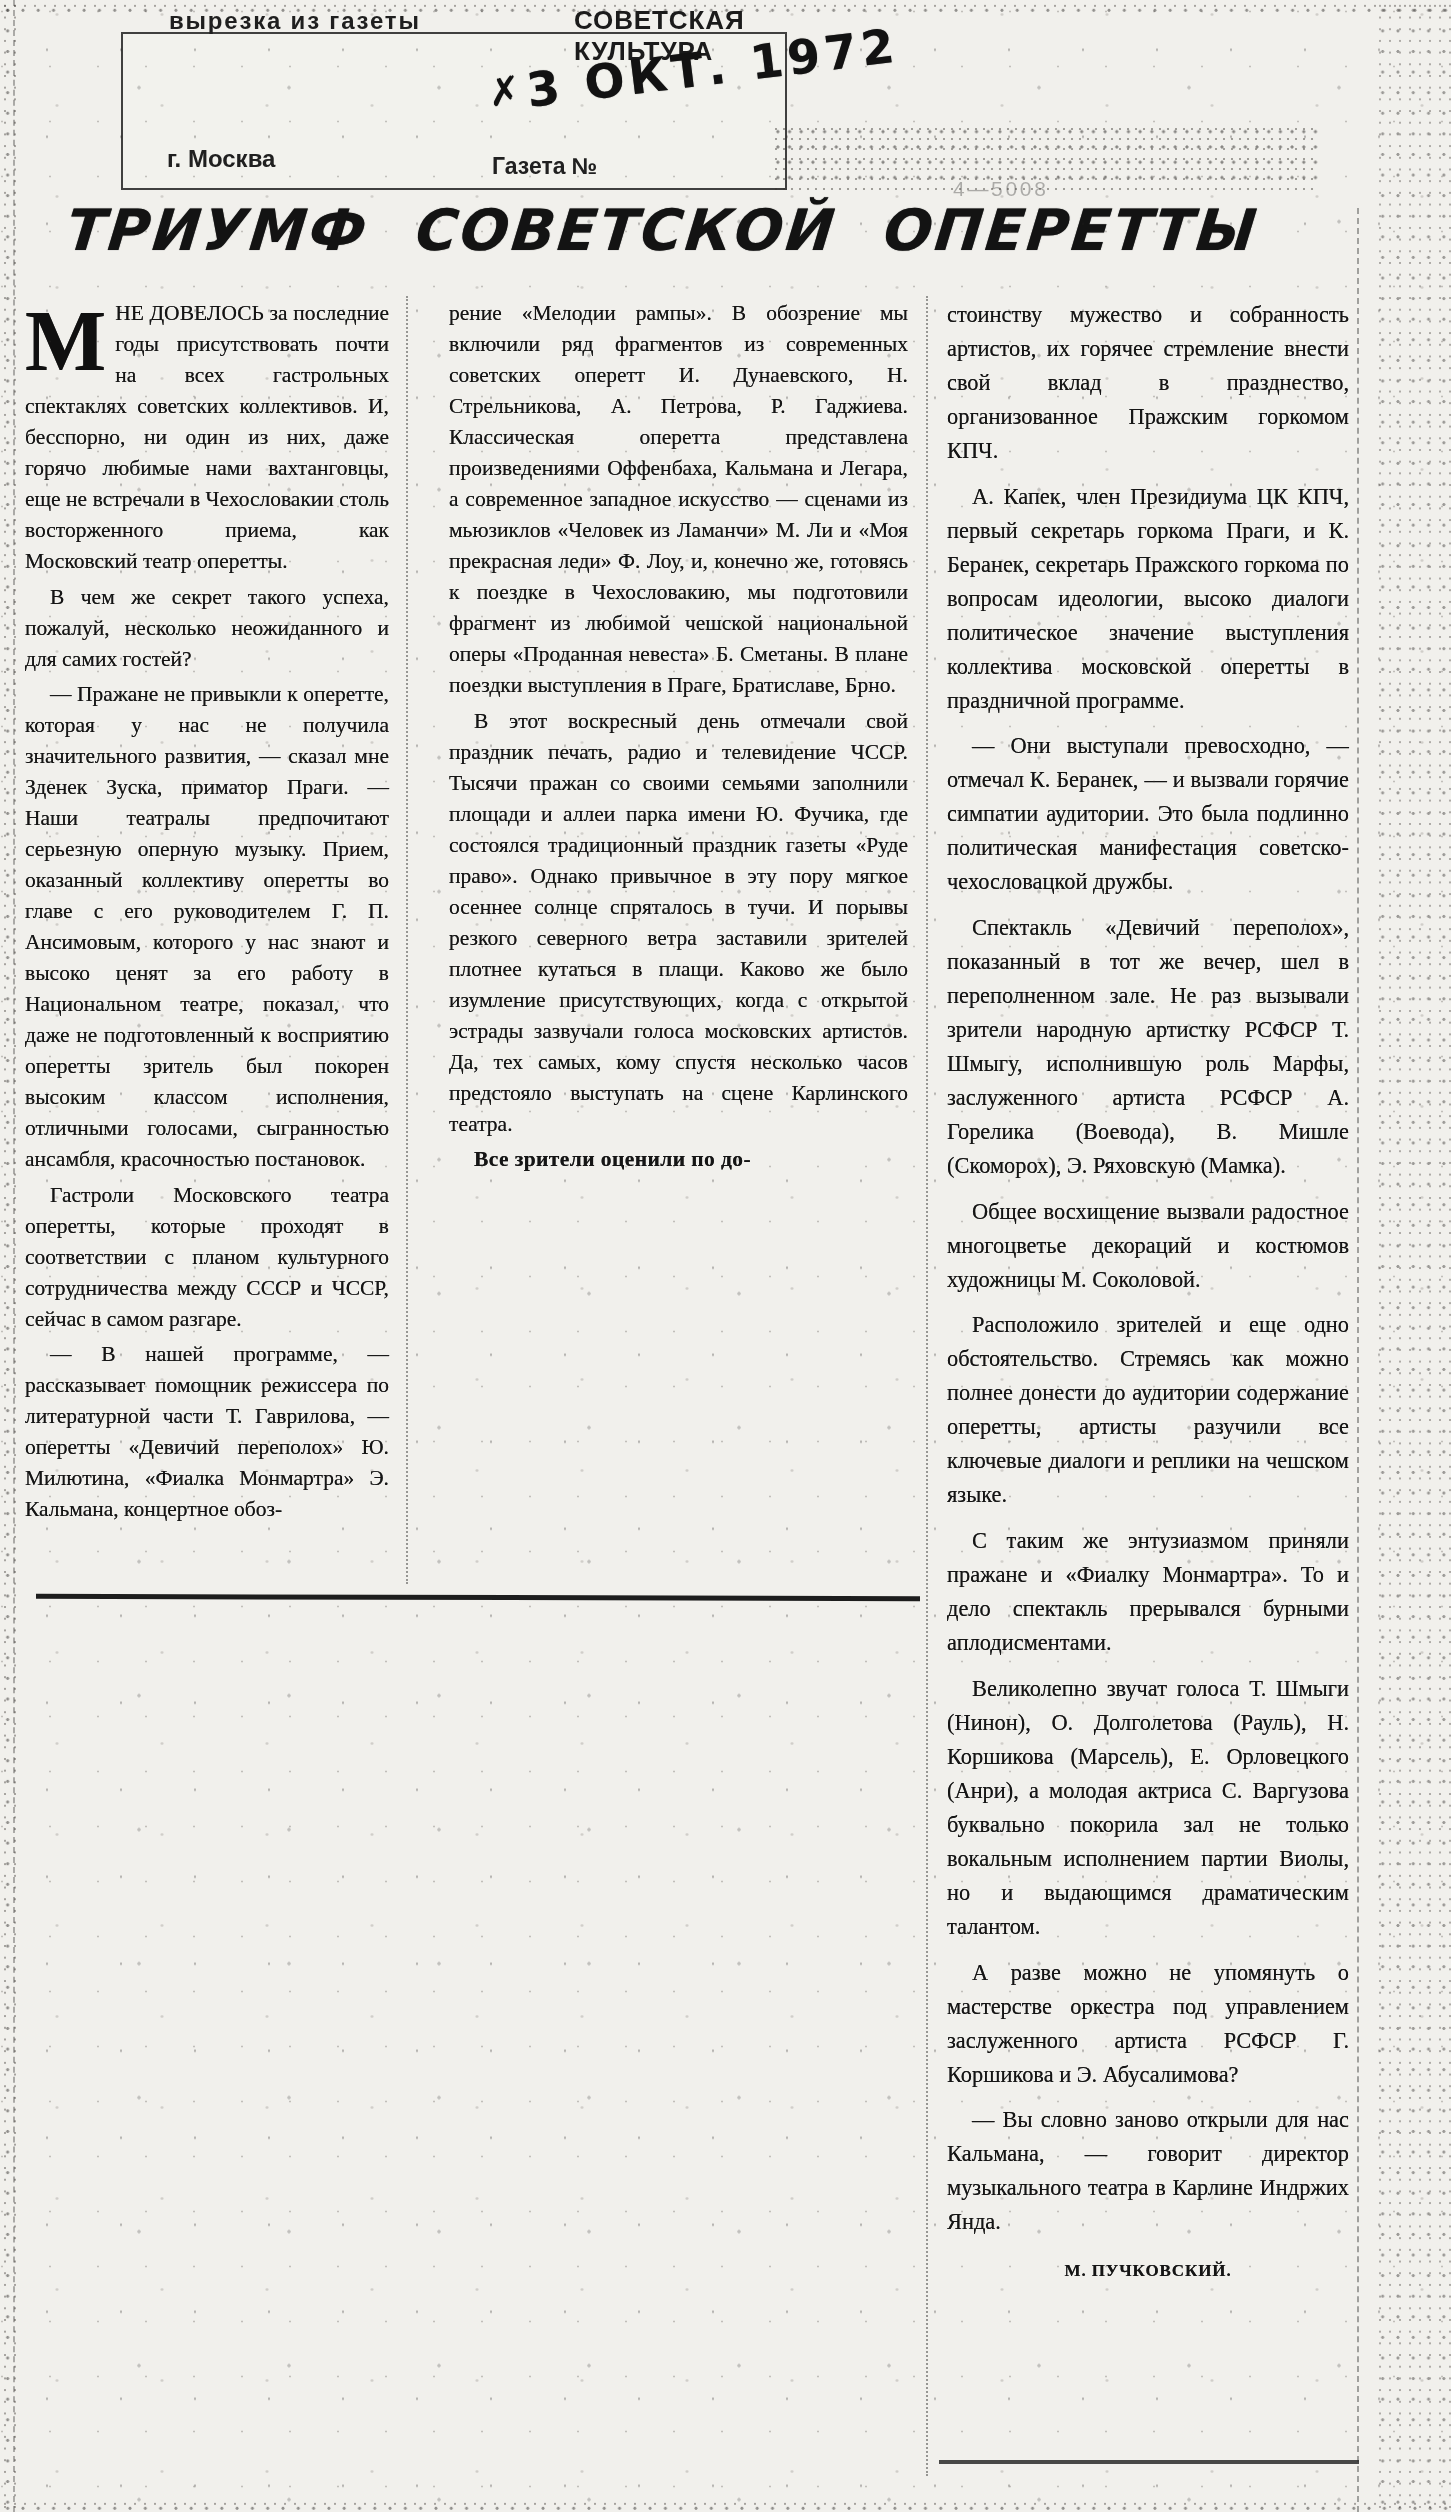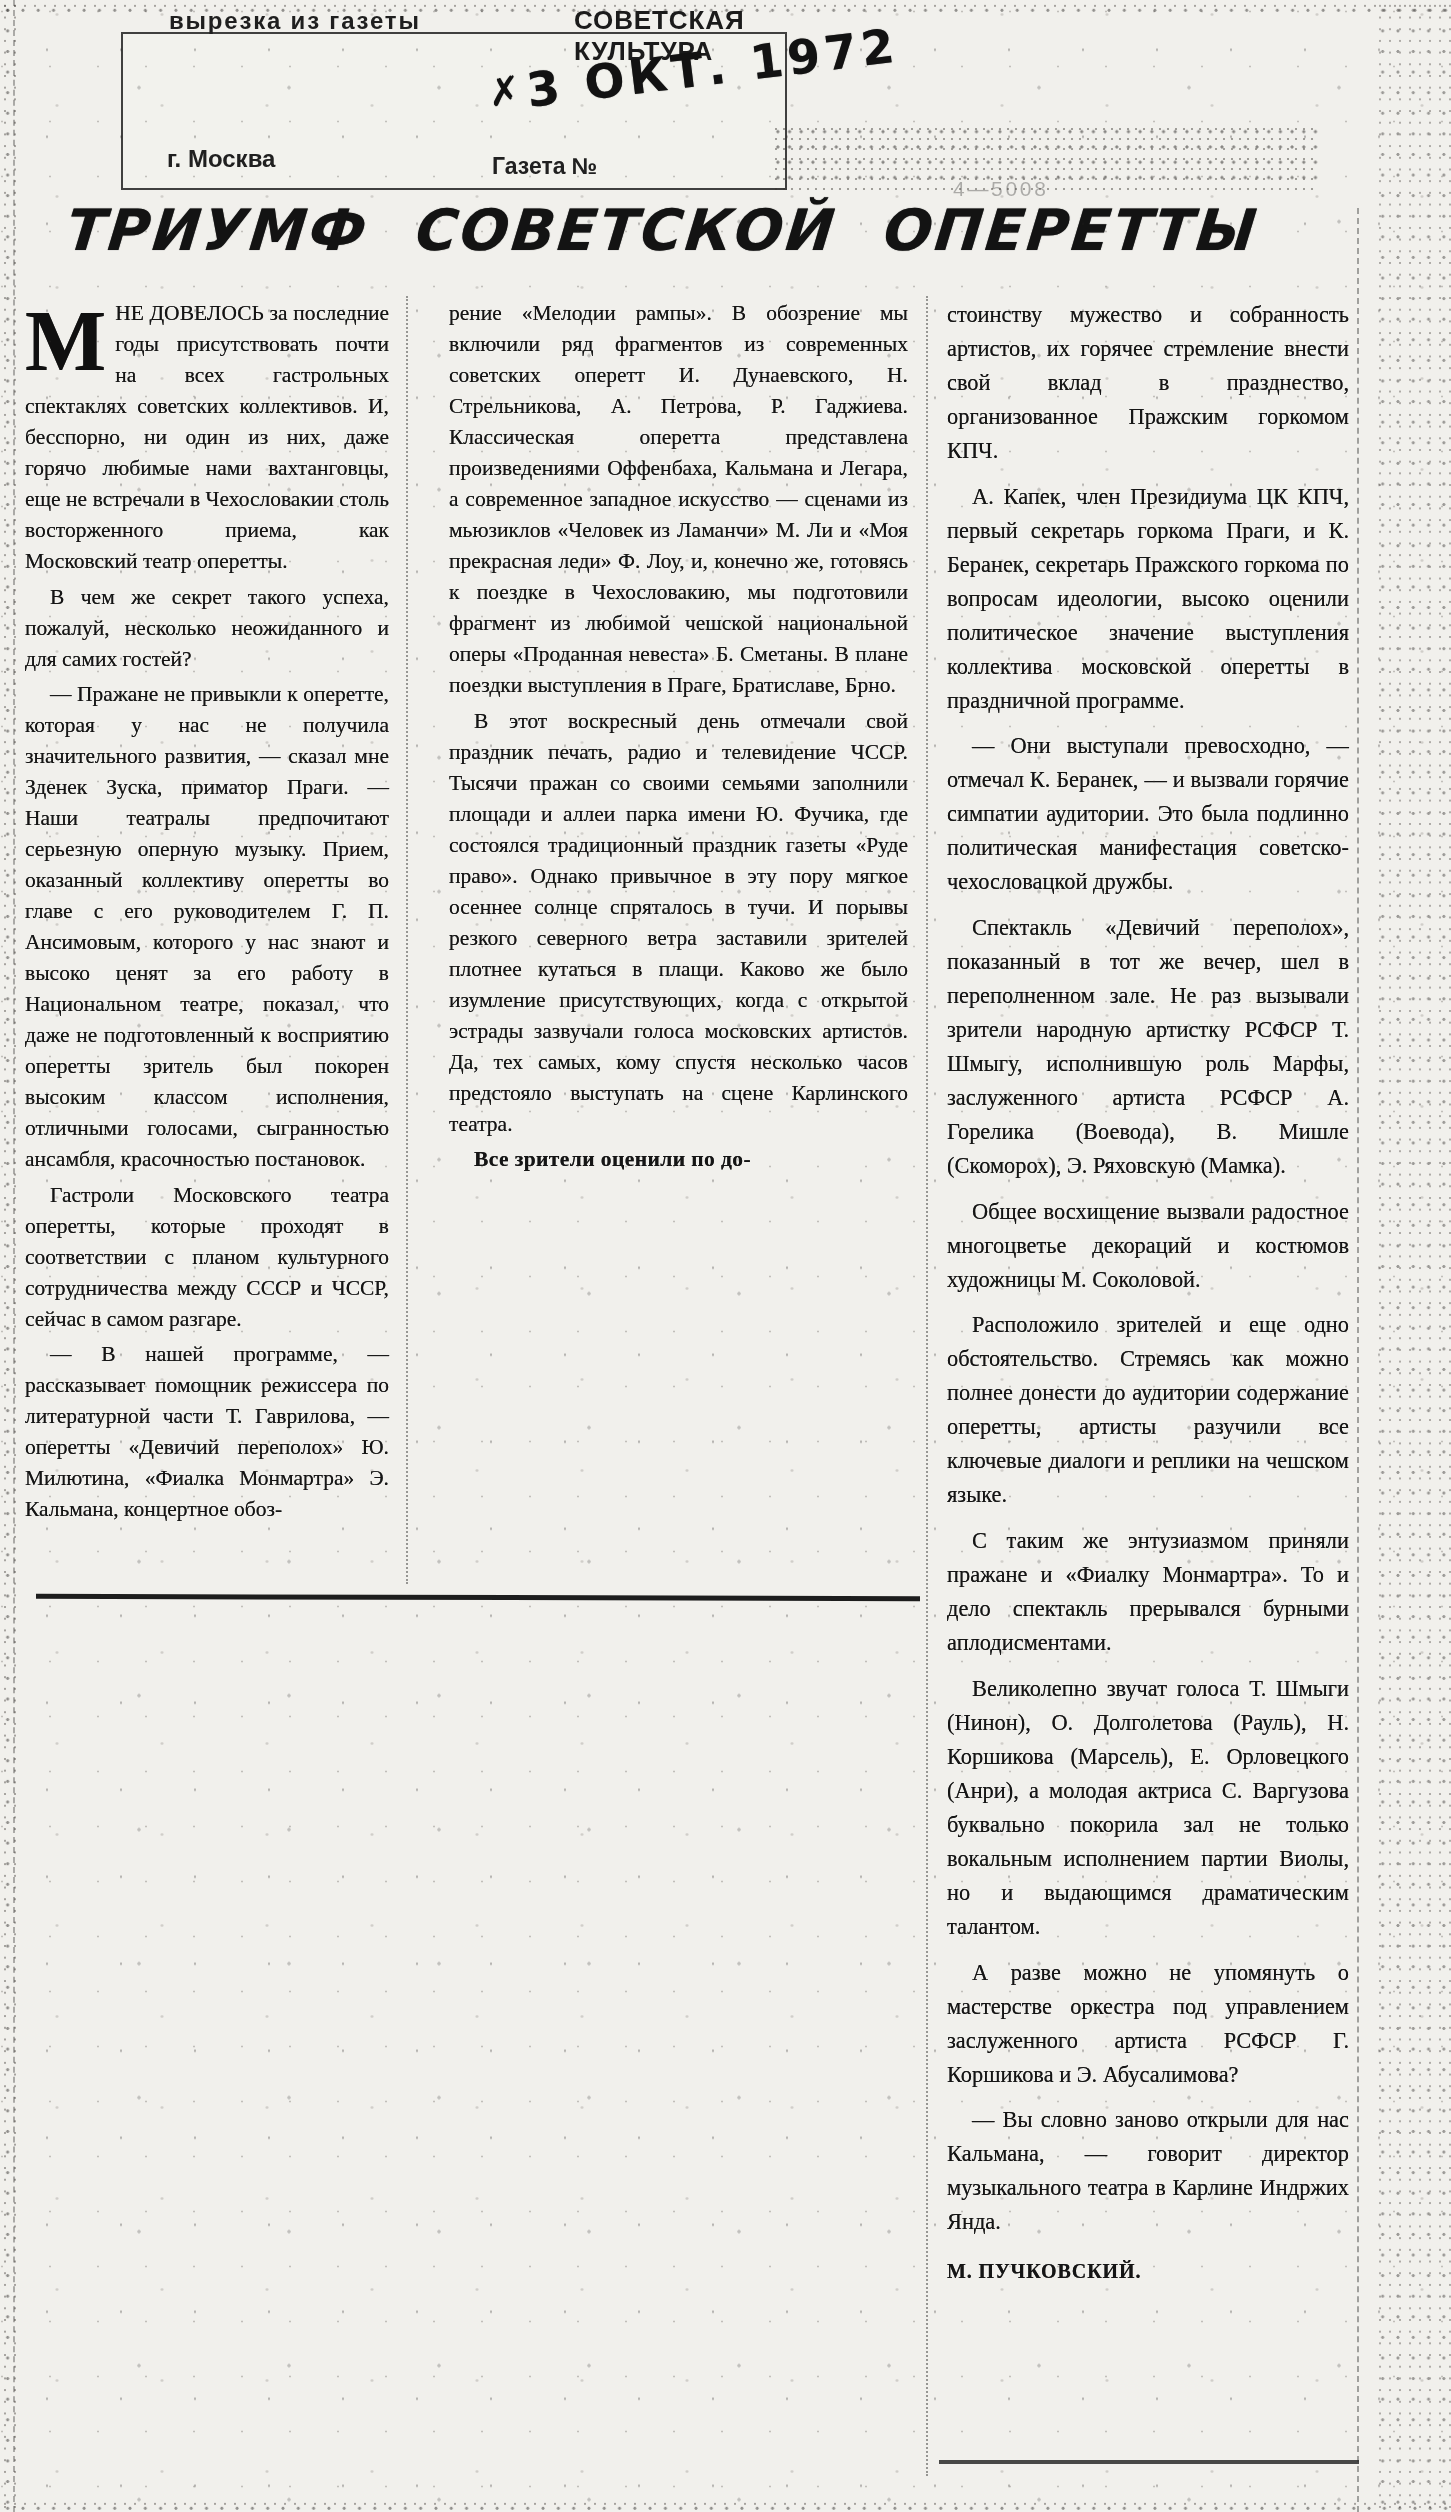--- a/index.html
+++ b/index.html
@@ -100,21 +100,21 @@
   #col2{left:449px;width:459px;font-size:21.5px;line-height:31px;}
   #col3{left:947px;width:402px;font-size:22.4px;line-height:34px;}
   .col p{margin:0 0 4.5px 0;text-indent:25px;}
   #col3 p{margin:0 0 11.7px 0;}
   .col p.cont{text-indent:0;}
   .dropcap{
     float:left;font-weight:bold;font-size:86px;line-height:77px;
     margin:5.4px 9px 0 0;color:#101010;
   }
   .bold-line{font-weight:bold;letter-spacing:0.4px;}
-  .sig-author{text-align:left;font-weight:bold;font-size:20px;
+  .sig-author{text-align:center;font-weight:bold;font-size:17px;
     letter-spacing:0.9px;margin-top:14.4px !important;text-indent:0 !important;}
 
   
   .rule-mid{position:absolute;left:36px;top:1595px;width:884px;height:4.5px;
     background:#1d1d1d;transform:rotate(.15deg);}
   .rule-bottom{position:absolute;left:939px;top:2460px;width:420px;height:3.6px;
     background:#2a2a2a;opacity:.85;}
 </style>
 </head>
 <body>
@@ -152,21 +152,21 @@
 </div>
 
 <div class="col" id="col2">
   <p class="cont">рение «Мелодии рампы». В обозрение мы включили ряд фрагментов из современных советских оперетт И. Дунаевского, Н. Стрельникова, А. Петрова, Р. Гаджиева. Классическая оперетта представлена произведениями Оффенбаха, Кальмана и Легара, а современное западное искусство — сценами из мьюзиклов «Человек из Ламанчи» М. Ли и «Моя прекрасная леди» Ф. Лоу, и, конечно же, готовясь к поездке в Чехословакию, мы подготовили фрагмент из любимой чешской национальной оперы «Проданная невеста» Б. Сметаны. В плане поездки выступления в Праге, Братиславе, Брно.</p>
   <p>В этот воскресный день отмечали свой праздник печать, радио и телевидение ЧССР. Тысячи пражан со своими семьями заполнили площади и аллеи парка имени Ю. Фучика, где состоялся традиционный праздник газеты «Руде право». Однако привычное в эту пору мягкое осеннее солнце спряталось в тучи. И порывы резкого северного ветра заставили зрителей плотнее кутаться в плащи. Каково же было изумление присутствующих, когда с открытой эстрады зазвучали голоса московских артистов. Да, тех самых, кому спустя несколько часов предстояло выступать на сцене Карлинского театра.</p>
   <p class="bold-line">Все зрители оценили по до-</p>
 </div>
 
 <div class="col" id="col3">
   <p class="cont">стоинству мужество и собранность артистов, их горячее стремление внести свой вклад в празднество, организованное Пражским горкомом КПЧ.</p>
-  <p>А. Капек, член Президиума ЦК КПЧ, первый секретарь горкома Праги, и К. Беранек, секретарь Пражского горкома по вопросам идеологии, высоко оценили политическое значение выступления коллектива московской оперетты в праздничной программе.</p>
+  <p>А. Капек, член Президиума ЦК КПЧ, первый секретарь горкома Праги, и К. Беранек, секретарь Пражского горкома по вопросам идеологии, высоко диалоги политическое значение выступления коллектива московской оперетты в праздничной программе.</p>
   <p>— Они выступали превосходно, — отмечал К. Беранек, — и вызвали горячие симпатии аудитории. Это была подлинно политическая манифестация советско-чехословацкой дружбы.</p>
   <p>Спектакль «Девичий переполох», показанный в тот же вечер, шел в переполненном зале. Не раз вызывали зрители народную артистку РСФСР Т. Шмыгу, исполнившую роль Марфы, заслуженного артиста РСФСР А. Горелика (Воевода), В. Мишле (Скоморох), Э. Ряховскую (Мамка).</p>
   <p>Общее восхищение вызвали радостное многоцветье декораций и костюмов художницы М. Соколовой.</p>
   <p>Расположило зрителей и еще одно обстоятельство. Стремясь как можно полнее донести до аудитории содержание оперетты, артисты разучили все ключевые диалоги и реплики на чешском языке.</p>
   <p>С таким же энтузиазмом приняли пражане и «Фиалку Монмартра». То и дело спектакль прерывался бурными аплодисментами.</p>
   <p>Великолепно звучат голоса Т. Шмыги (Нинон), О. Долголетова (Рауль), Н. Коршикова (Марсель), Е. Орловецкого (Анри), а молодая актриса С. Варгузова буквально покорила зал не только вокальным исполнением партии Виолы, но и выдающимся драматическим талантом.</p>
   <p>А разве можно не упомянуть о мастерстве оркестра под управлением заслуженного артиста РСФСР Г. Коршикова и Э. Абусалимова?</p>
   <p>— Вы словно заново открыли для нас Кальмана, — говорит директор музыкального театра в Карлине Индржих Янда.</p>
   <p class="sig-author">М. ПУЧКОВСКИЙ.</p>
 

